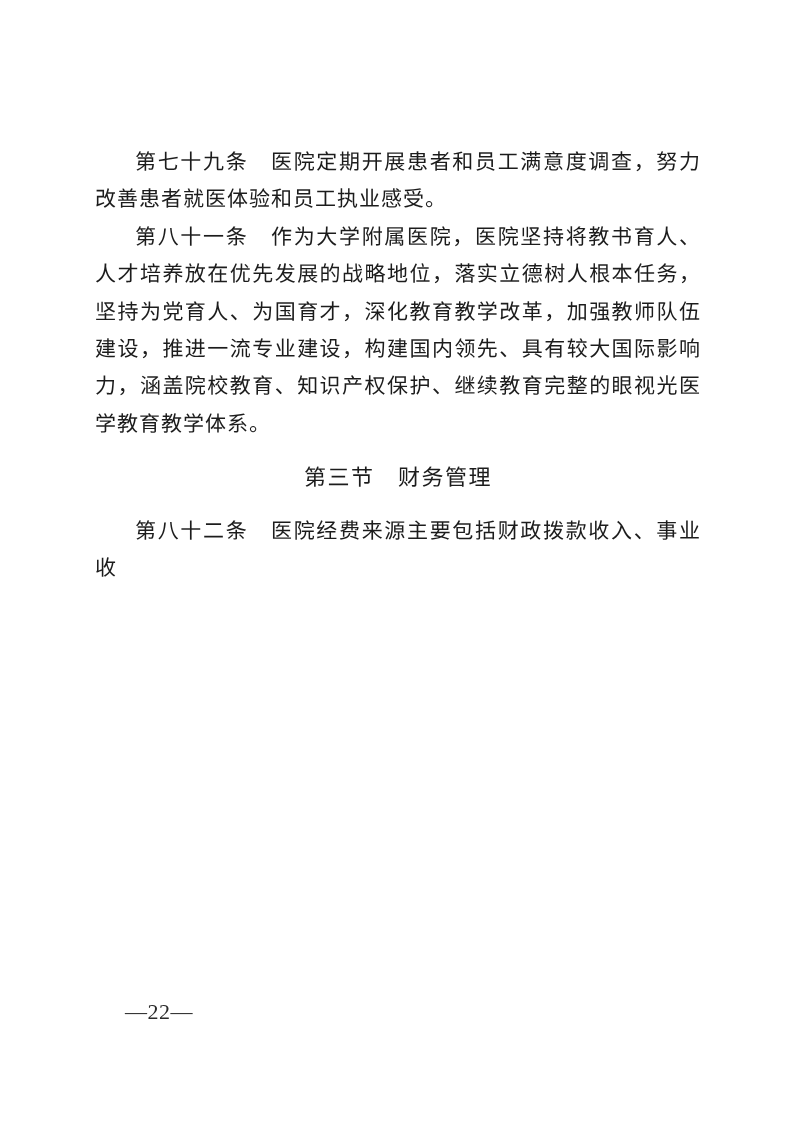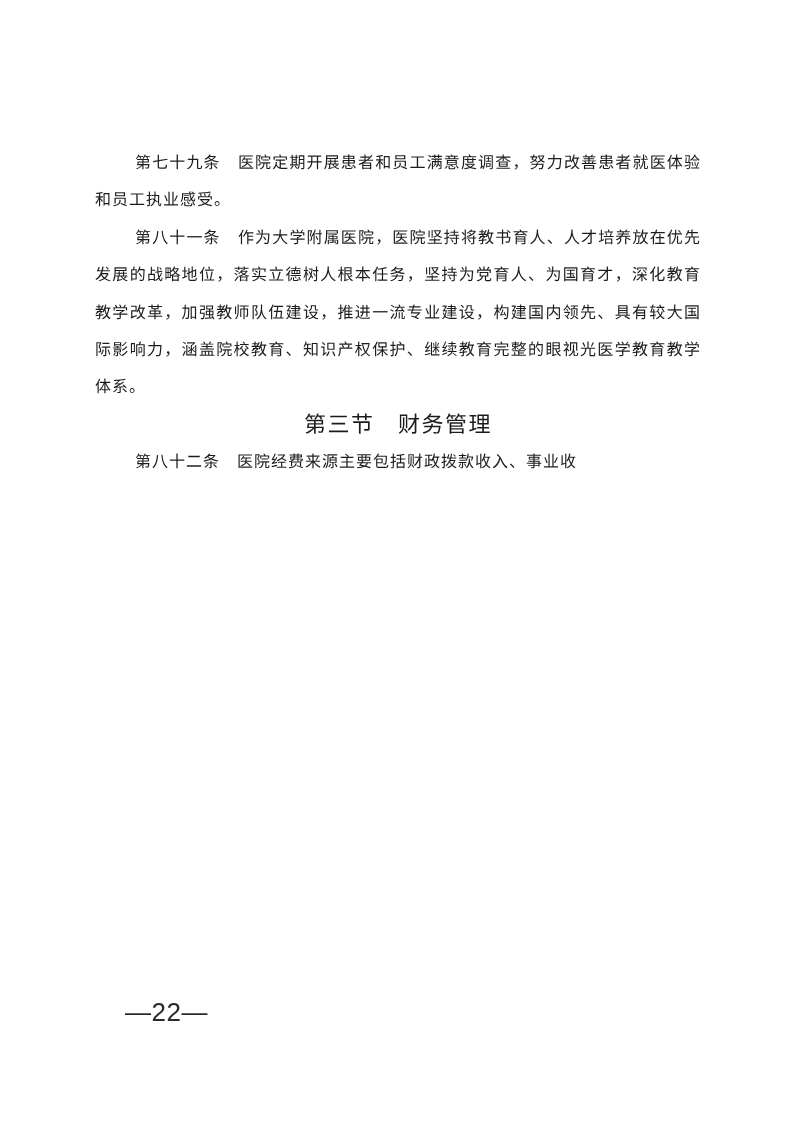--- a/index.html
+++ b/index.html
@@ -22,46 +22,46 @@
   .page-content {
     position: absolute;
     left: 95px;
     top: 144px;
     width: 606px;
   }
   p.para {
     margin: 0;
     padding: 0;
     font-family: "Liberation Serif", serif;
-    font-size: 16px;
+    font-size: 21px;
     line-height: 37.4px;
     letter-spacing: 1px;
     color: #1c1c1c;
     text-align: justify;
     text-justify: inter-character;
     text-indent: 40px;
     word-break: break-all;
   }
   p.section-heading {
-    margin: 0;
+    margin: 16px;
     padding: 0;
     font-family: "Liberation Serif", serif;
     font-size: 22px;
     line-height: 37.4px;
     letter-spacing: 1.5px;
     color: #1c1c1c;
     text-align: center;
     text-indent: 0;
   }
   .page-number {
     position: absolute;
     left: 125px;
     top: 1001px;
-    font-family: Liberation Sans, sans-serif;
-    font-size: 26px;
+    font-family: Liberation Serif, serif;
+    font-size: 22px;
     line-height: 22px;
     color: #2a2a2a;
     letter-spacing: 0.5px;
   }
 </style>
 </head>
 <body>
 
 <div class="page">
   <div class="page-content">

